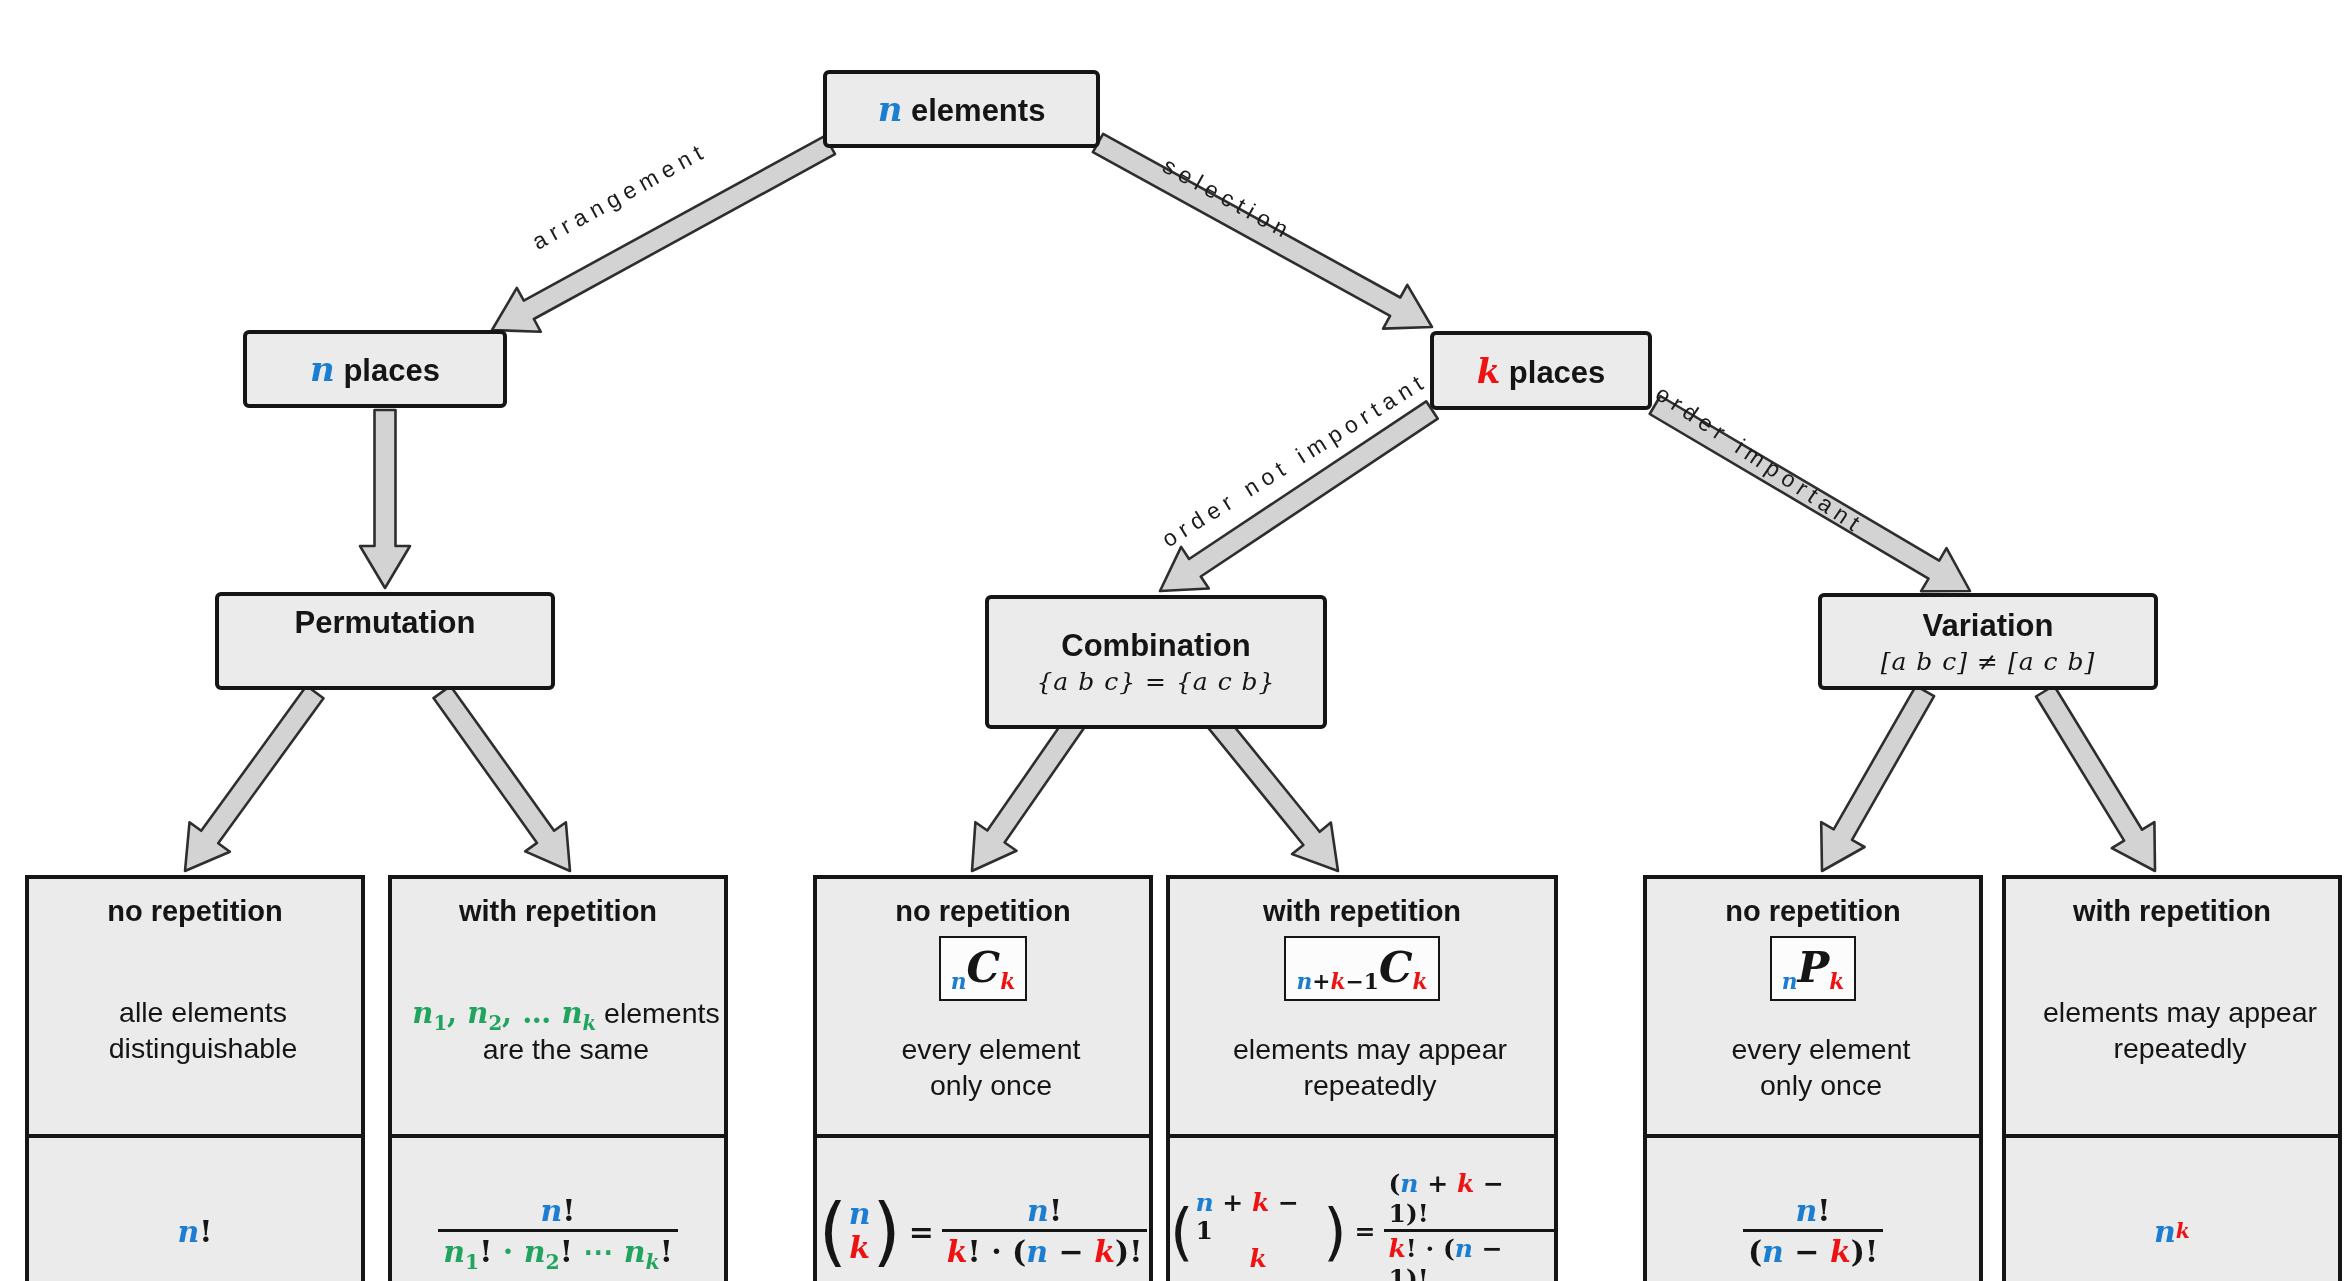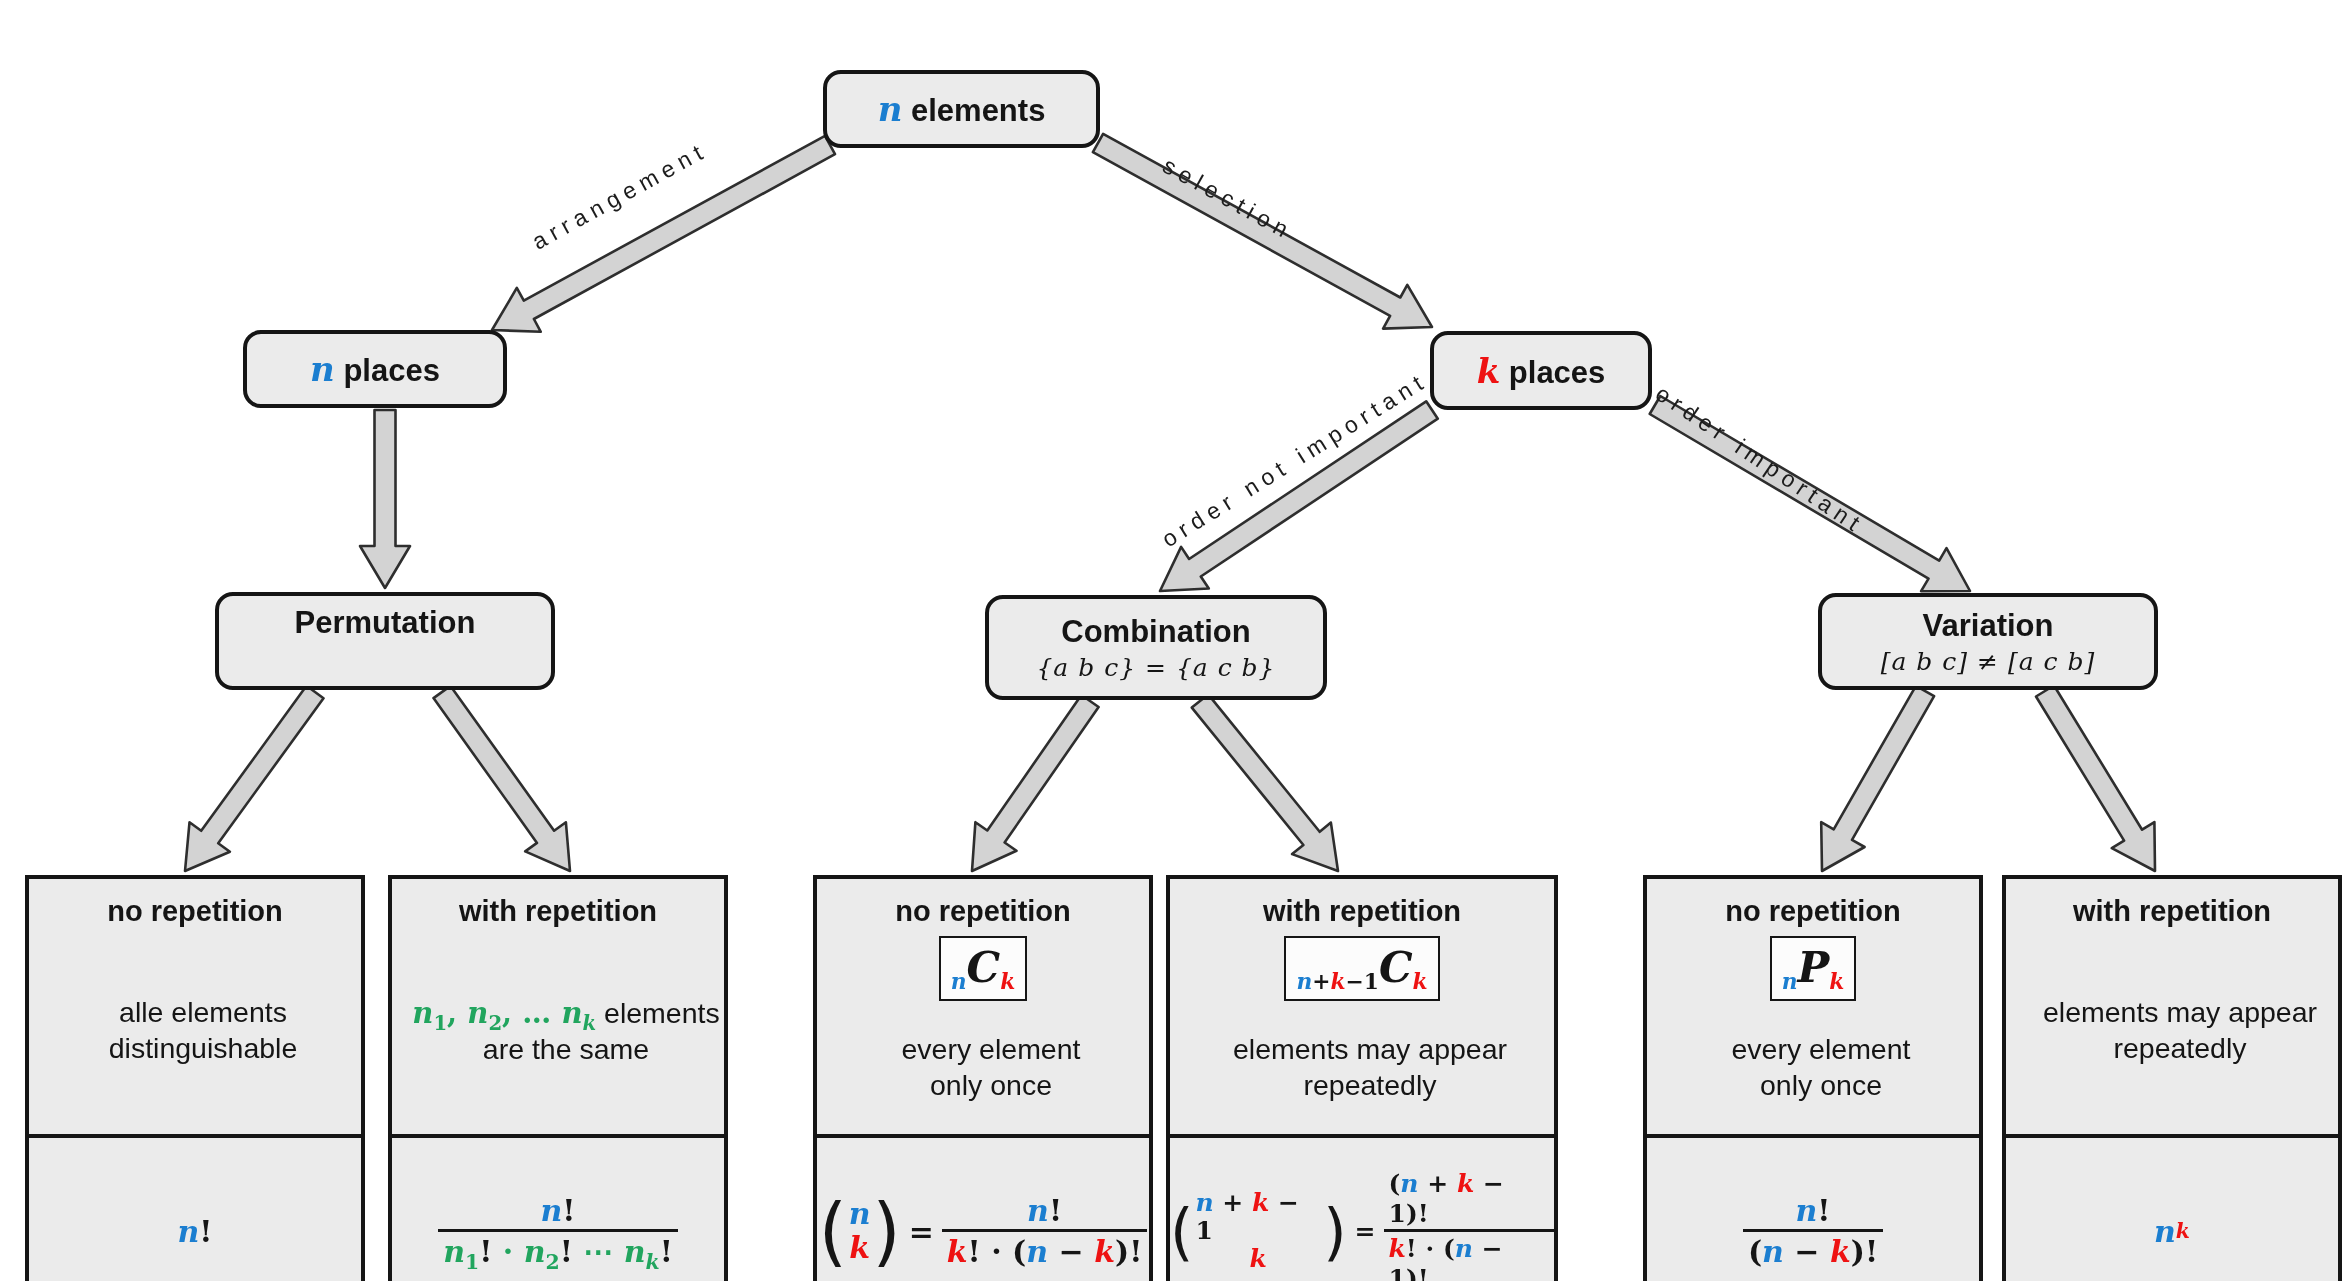--- a/index.html
+++ b/index.html
@@ -2,21 +2,21 @@
 <html><head>
 <meta charset="utf-8">
 <style>
   html,body{margin:0;padding:0;background:#ffffff;}
   #canvas{position:relative;width:2349px;height:1281px;background:#ffffff;overflow:hidden;
           font-family:"Liberation Sans",sans-serif;color:#151515;}
   #arrows{position:absolute;left:0;top:0;width:2349px;height:1281px;}
   .arrow{fill:#d3d3d3;stroke:#2e2e2e;stroke-width:2.6;stroke-linejoin:round;}
 
   
-  .node{position:absolute;background:#ebebeb;border:4px solid #151515;border-radius:18px;
+  .node{position:absolute;background:#ebebeb;border:4px solid #151515;border-radius:6px;
         box-sizing:border-box;display:flex;flex-direction:column;align-items:center;justify-content:center;}
   .node-title{font-size:31px;font-weight:bold;white-space:nowrap;}
   .node-title .mv{font-size:34px;}
   .node-sub{font-family:"DejaVu Serif",serif;font-style:italic;font-size:25px;margin-top:3px;
             letter-spacing:1px;white-space:nowrap;}
 
   
   .m{font-family:"DejaVu Serif",serif;font-weight:bold;color:#151515;}
   .m i,.mv{font-family:"DejaVu Serif",serif;font-style:italic;font-weight:bold;}
   .vb{color:#1b7ed0;} .vr{color:#ee1212;} .vg{color:#21a55e;}
@@ -78,21 +78,21 @@
   <div class="node" style="left:243px;top:330px;width:264px;height:78px;">
     <div class="node-title"><i class="mv vb">n</i> places</div>
   </div>
   <div class="node" style="left:1430px;top:331px;width:222px;height:79px;">
     <div class="node-title"><i class="mv vr">k</i> places</div>
   </div>
 
   <div class="node" style="left:215px;top:592px;width:340px;height:98px;padding-bottom:36px;">
     <div class="node-title">Permutation</div>
   </div>
-  <div class="node" style="left:985px;top:595px;width:342px;height:105px;">
+  <div class="node" style="left:985px;top:595px;width:342px;height:134px;">
     <div class="node-title">Combination</div>
     <div class="node-sub">{a b c} = {a c b}</div>
   </div>
   <div class="node" style="left:1818px;top:593px;width:340px;height:97px;">
     <div class="node-title">Variation</div>
     <div class="node-sub">[a b c] ≠ [a c b]</div>
   </div>
 
   <div class="leaf" style="left:25px;width:340px;">
     <div class="leaf-top">

